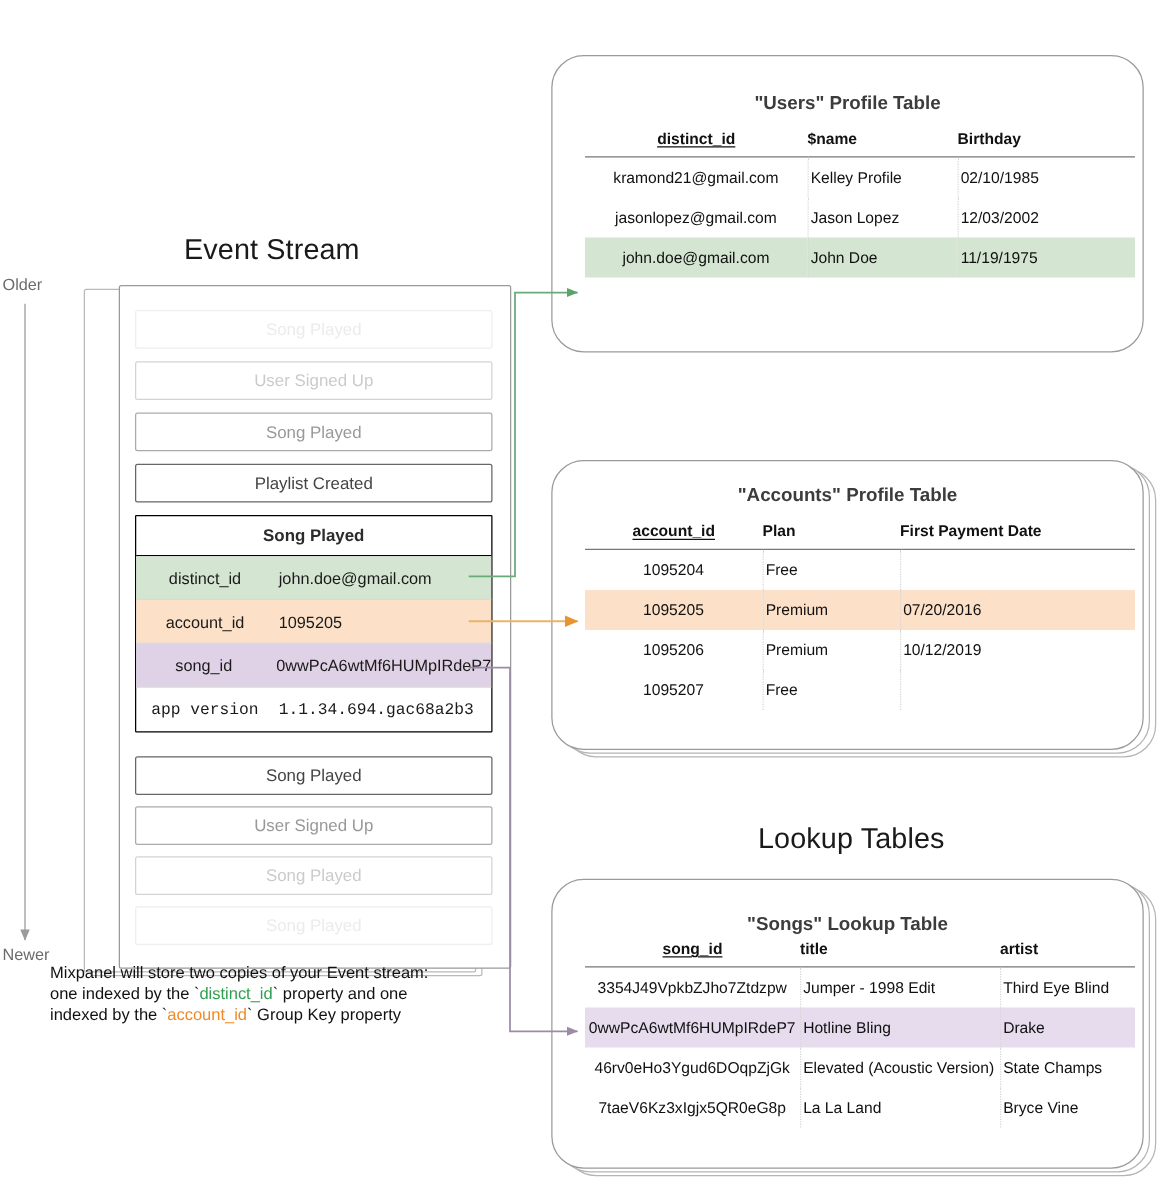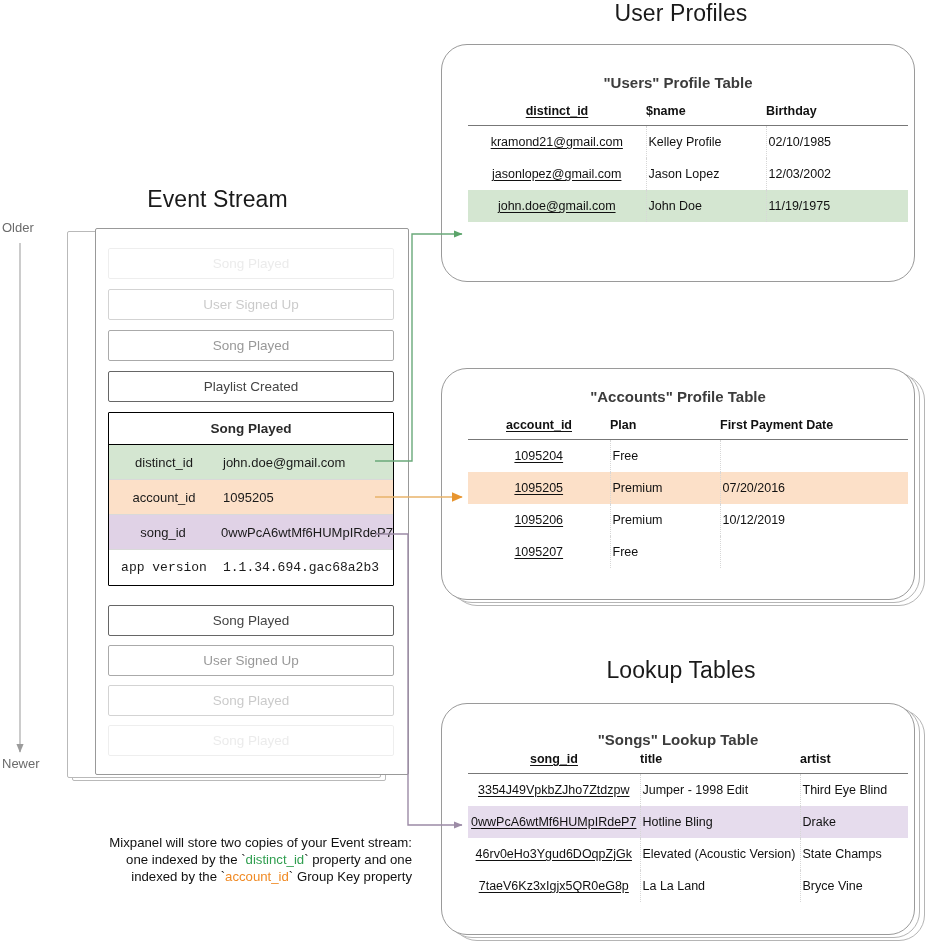--- a/index.html
+++ b/index.html
@@ -56,21 +56,21 @@
   .prop-val{flex:1;padding-left:4px;}
   .row-green{background:#d4e6d1;}
   .row-orange{background:#fce0c8;}
   .row-purple{background:#e0d2e6;}
 
   
   #older-label{position:absolute;left:2px;top:220px;font-size:13px;color:#6b6b6b;}
   #newer-label{position:absolute;left:2px;top:756px;font-size:13px;color:#6b6b6b;}
 
   #stream-caption{
-    position:absolute;left:40px;top:834px;width:372px;text-align:right;
+    position:absolute;left:40px;top:769px;width:372px;text-align:left;
     font-size:13.2px;line-height:17px;color:#111;
   }
   .tok-green{color:#2f9e4f;}
   .tok-orange{color:#f08a24;}
 
   
   .panel-card{
     position:absolute;background:#fff;border:1.6px solid #9a9a9a;border-radius:26px;
     box-sizing:border-box;
   }
@@ -89,21 +89,21 @@
     font-size:12.5px;font-weight:bold;color:#111;padding:0 0 7px 0;
     border-bottom:1.4px solid #777;vertical-align:bottom;
   }
   table.tbl th .u{ text-decoration:underline; text-underline-offset:2px;}
   table.tbl td{
     font-size:12.5px;color:#111;height:30px;vertical-align:middle;
     border-right:1px dotted #d7d7d7;
   }
   table.tbl td:last-child{border-right:none;}
   td.key-cell{text-align:center;}
-  td.key-cell span{text-decoration:underline;text-underline-offset:2px;margin-top:32px;}
+  td.key-cell span{text-underline-offset:2px;margin-top:32px;}
   th.c-center{text-align:center;}
   th.c-left{text-align:left;}
   td.c-left{padding-left:2px;}
 
   tr.hl-green td{background:#d4e6d1;}
   tr.hl-orange td{background:#fce0c8;}
   tr.hl-purple td{background:#e6dced;}
 
   
   svg#wires{position:absolute;left:0;top:0;width:941px;height:951px;pointer-events:none;}
@@ -154,21 +154,20 @@
     <div class="event-box fade2" style="top:456px;height:31px;">Song Played</div>
     <div class="event-box fade3" style="top:496px;height:31px;">Song Played</div>
   </div>
 
   <div id="stream-caption">
     <span>Mixpanel will store two copies of your Event stream:</span><br>
     <span>one indexed by the `</span><span class="tok-green">distinct_id</span><span>` property and one</span><br>
     <span>indexed by the `</span><span class="tok-orange">account_id</span><span>` Group Key property</span>
   </div>
 
-  <div class="section-title" style="left:441px;top:0px;width:480px;">User Profiles</div>
 
   <div class="panel-card" style="left:441px;top:44px;width:474px;height:238px;"></div>
   <div class="panel-title" style="left:441px;top:74px;width:474px;">"Users" Profile Table</div>
 
   <table class="tbl" id="tbl-users" style="left:468px;top:104px;width:440px;">
     <colgroup>
         <col style="width:178px">
         <col style="width:120px">
         <col style="width:142px">
       </colgroup>

